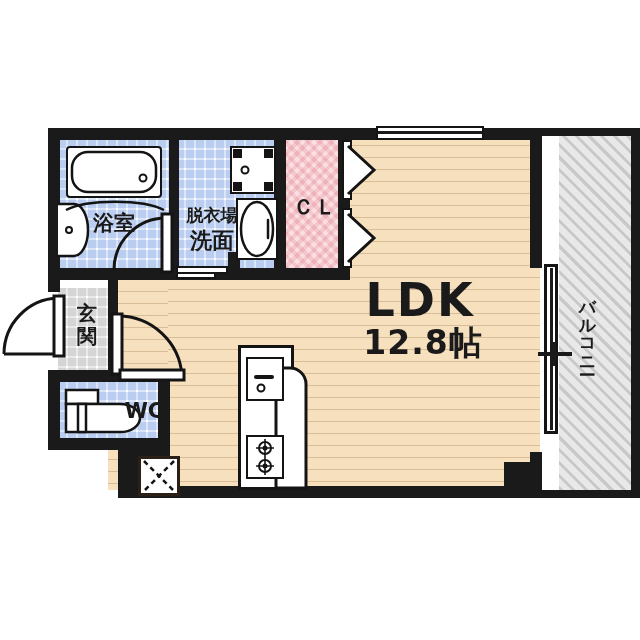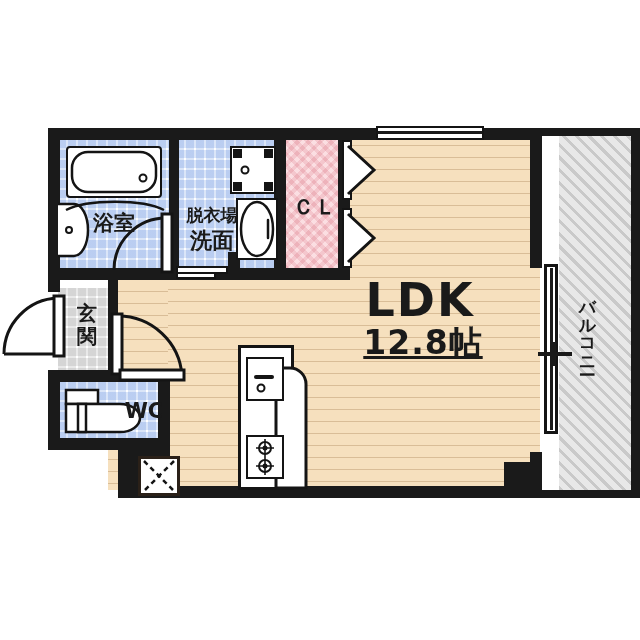--- a/index.html
+++ b/index.html
@@ -233,21 +233,21 @@
   <div class="fx" style="left:138px;top:456px;width:42px;height:40px;
               border:3px solid #2a2018;"></div>
   <svg style="left:138px;top:456px;width:42px;height:40px;">
     <path d="M6,5 L36,35 M36,5 L6,35" stroke="#141414" stroke-width="2.5" stroke-dasharray="5,4"></path>
   </svg>
 
   <div class="label" style="left:355px;top:276px;width:130px;font-size:46px;
               font-weight:700;letter-spacing:2px;">LDK</div>
 
   <div class="label" style="left:348px;top:326px;width:150px;font-size:33px;
-              font-weight:700;letter-spacing:1px;text-decoration:underline;">12.8帖</div>
+              font-weight:700;letter-spacing:1px;">12.8帖</div>
 
   <div class="label" style="left:78px;top:212px;width:72px;font-size:21px;
               font-weight:600;">浴室</div>
 
   <div class="label" style="left:180px;top:190px;width:64px;font-size:22px;
               font-weight:600;margin-top:39px;">洗面</div>
   <div class="label" style="left:174px;top:207px;width:76px;font-size:17px;
               font-weight:600;">脱衣場</div>
 
   <div class="label" style="left:290px;top:196px;width:50px;font-size:21px;

